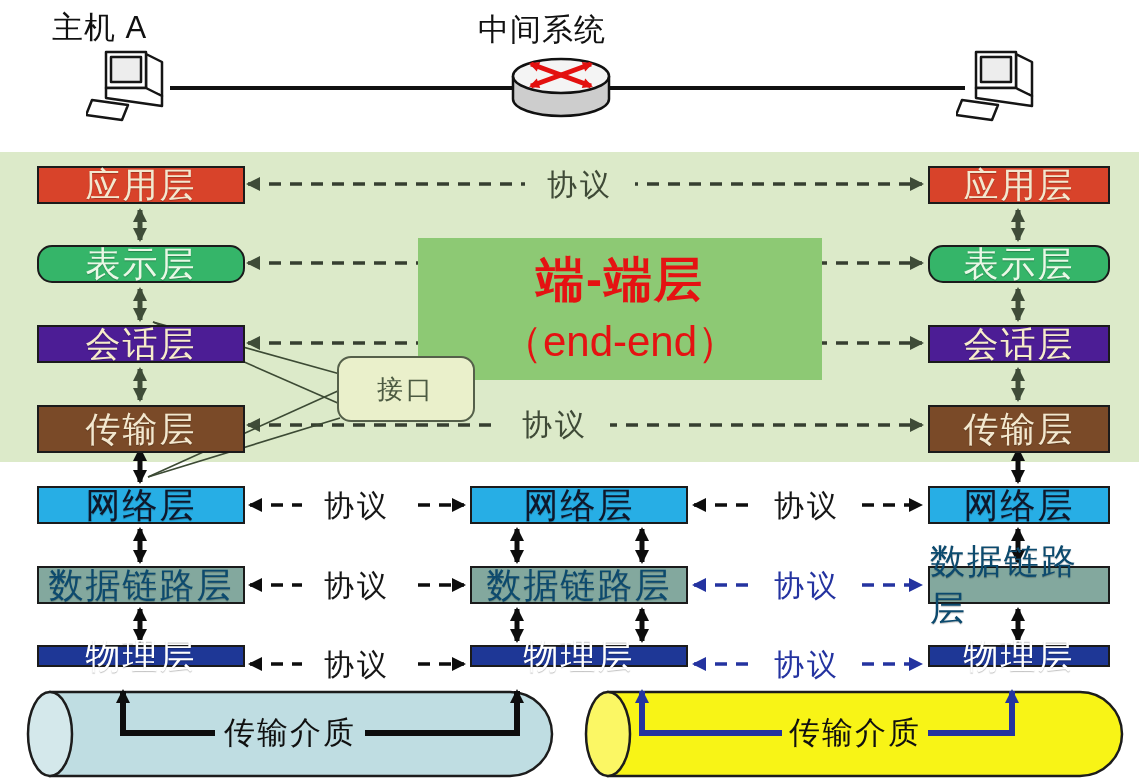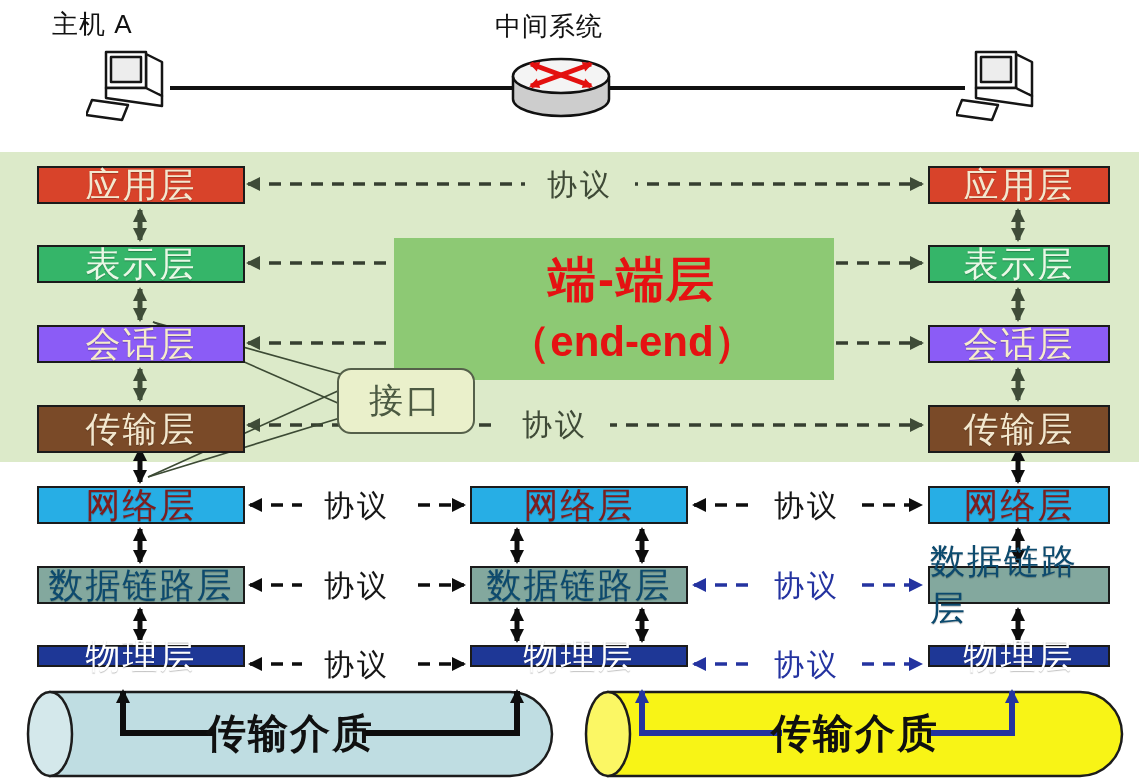--- a/index.html
+++ b/index.html
@@ -2,58 +2,58 @@
 <html><head>
 <meta charset="utf-8">
 <style>
   html,body{margin:0;padding:0;background:#fff;}
   .stage{position:relative;width:1139px;height:778px;background:#fff;overflow:hidden;
          font-family:"Liberation Sans",sans-serif;}
   .band{position:absolute;left:0;top:152px;width:1139px;height:310px;background:#dceac9;z-index:0;}
   svg.overlay{position:absolute;left:0;top:0;z-index:1;}
 
   .txt{position:absolute;z-index:2;}
-  .host-title{font-size:26px;color:#111;font-weight:500;letter-spacing:1px;}
+  .host-title{font-size:31px;color:#111;font-weight:500;letter-spacing:1px;}
 
   .box{position:absolute;z-index:2;display:flex;align-items:center;justify-content:center;
        font-size:35px;letter-spacing:2px;border:2px solid #1b1b1b;box-sizing:border-box;
        color:#f3e8cf;text-shadow:0 1px 1px rgba(0,0,0,.25);}
   .col-l{left:37px;width:208px;}
   .col-m{left:470px;width:218px;}
   .col-r{left:928px;width:182px;}
   .r1{top:166px;height:38px}.r2{top:245px;height:38px}.r3{top:325px;height:38px}
   .r4{top:405px;height:48px}.r5{top:486px;height:38px}.r6{top:566px;height:38px}
   .r7{top:645px;height:22px}
   .c-app{background:#d8432a;}
-  .c-pres{background:#35b569;color:#e9f8e6;}
-  .c-sess{background:#8b5cf6;color:#f6ecca;}
+  .c-pres{background:#35b569;color:#e9f8e6;border-radius:15px;}
+  .c-sess{background:#4c1d95;color:#f6ecca;}
   .c-trans{background:#7a4a28;}
-  .c-net{background:#27aee5;color:#7f1d1d;}
+  .c-net{background:#27aee5;color:#0f172a;}
   .c-dl{background:#83a89e;color:#0c4a6e;}
   .c-phy{background:#1e3796;color:#ffffff;}
 
   .proto{position:absolute;z-index:2;width:110px;height:36px;display:flex;align-items:center;
          justify-content:center;font-size:30px;color:#3f4a37;letter-spacing:3px;text-align:right;}
   .proto.on-band{background:#dceac9;}
   .proto.on-white{background:#ffffff;color:#161616;}
   .proto.blue{color:#2433a0;}
 
-  .endend{position:absolute;z-index:2;left:394px;top:238px;width:404px;height:142px;
+  .endend{position:absolute;z-index:2;left:418px;top:238px;width:404px;height:142px;
           background:#8dc974;display:flex;flex-direction:column;align-items:center;
-          justify-content:center;gap:2px;padding-left:36px;}
+          justify-content:center;gap:2px;}
   .endend .l1{font-size:48px;font-weight:bold;color:#e51212;letter-spacing:2px;}
-  .endend .l2{font-size:42px;font-weight:bold;color:#e51212;}
-
-  .iface{position:absolute;z-index:2;left:337px;top:368px;width:134px;height:62px;
+  .endend .l2{font-size:42px;font-weight:normal;color:#e51212;}
+
+  .iface{position:absolute;z-index:2;left:337px;top:356px;width:134px;height:62px;
          background:#eaf0cb;border:2.5px solid #55604a;border-radius:14px;display:flex;
-         align-items:center;justify-content:center;font-size:34px;color:#4c5a42;letter-spacing:3px;}
+         align-items:center;justify-content:center;font-size:26px;color:#4c5a42;letter-spacing:3px;}
 
   .medium{position:absolute;z-index:2;width:180px;height:40px;top:713px;display:flex;
-          align-items:center;justify-content:center;font-size:40px;color:#101010;
-          font-weight:700;letter-spacing:2px;}
+          align-items:center;justify-content:center;font-size:31px;color:#101010;
+          font-weight:400;letter-spacing:2px;}
   .medium.left{left:200px;} .medium.right{left:765px;}
 
   .watermark{position:absolute;z-index:3;left:905px;top:735px;font-size:17px;
              color:rgba(110,110,100,0.75);letter-spacing:1px;}
 </style>
 </head>
 <body>
 
 <div class="stage">
 
@@ -153,21 +153,21 @@
 
     <g>
       <path d="M608,692 L1080,692 A42,42 0 0 1 1080,776 L608,776 Z" fill="#f8f416" stroke="#1c1c1c" stroke-width="2.5"></path>
       <ellipse cx="608" cy="734" rx="22" ry="42" fill="#fbf764" stroke="#1c1c1c" stroke-width="2.5"></ellipse>
       <polyline points="782,733 642,733 642,691" stroke="#2433a0" stroke-width="6" fill="none" marker-end="url(#ah-b)"></polyline>
       <polyline points="928,733 1012,733 1012,691" stroke="#2433a0" stroke-width="6" fill="none" marker-end="url(#ah-b)"></polyline>
     </g>
   </svg>
 
   <div class="txt host-title" style="left:52px;top:7px;">主机 A</div>
-  <div class="txt host-title" style="left:495px;top:9px;font-family:Liberation Mono, monospace;">中间系统</div>
+  <div class="txt host-title" style="left:478px;top:9px;font-family:Liberation Mono, monospace;">中间系统</div>
 
   <div class="box col-l r1 c-app">应用层</div>
   <div class="box col-l r2 c-pres">表示层</div>
   <div class="box col-l r3 c-sess">会话层</div>
   <div class="box col-l r4 c-trans">传输层</div>
   <div class="box col-l r5 c-net">网络层</div>
   <div class="box col-l r6 c-dl">数据链路层</div>
   <div class="box col-l r7 c-phy">物理层</div>
 
   <div class="box col-m r5 c-net">网络层</div>

